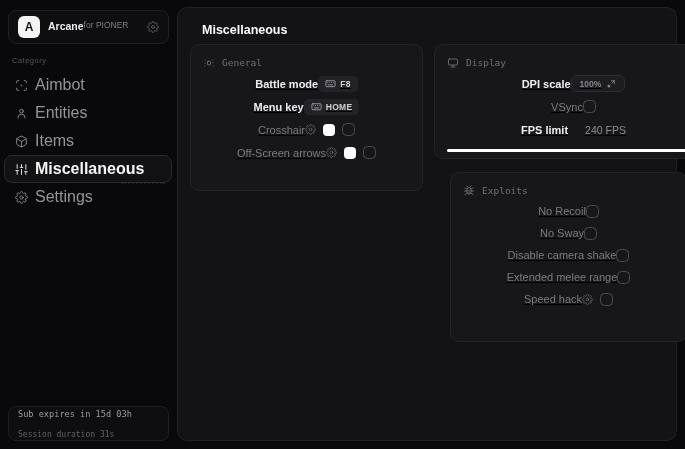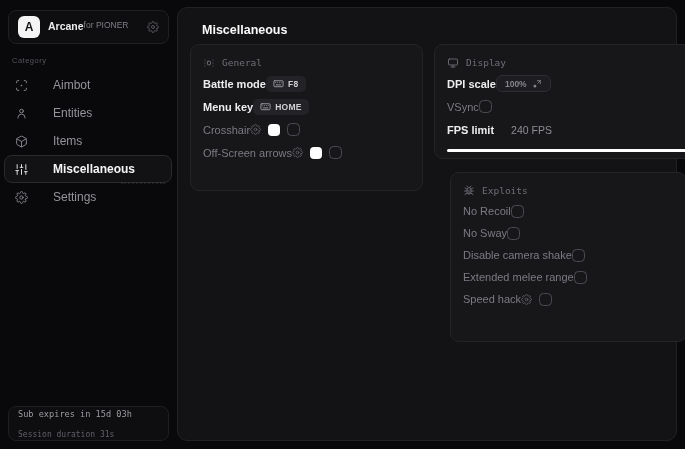--- a/index.html
+++ b/index.html
@@ -30,22 +30,22 @@
   .app-subtitle { font-size:8.5px; color:#7f7f88; }
   .side-header .hdr-gear { margin-left:auto; color:#5f5f67; }
 
   .category-label {
     position:absolute; left:12px; top:56px;
     font-size:7.5px; letter-spacing:.5px; color:#55555c;
   }
 
   .nav { position:absolute; left:4px; top:71px; width:168px; }
   .nav-item {
-    height:28px; display:flex; align-items:center; gap:25px;
-    padding:0 10px; color:#94949c; font-size:12px; font-weight:500;
+    height:28px; display:flex; align-items:center; gap:7px;
+    padding:0 10px; color:#94949c; font-size:16px; font-weight:500;
     border:1px solid transparent; border-radius:8px; cursor:pointer;
     position:relative;
   }
   .nav-item .nicon { color:#84848c; }
   .nav-item.selected {
     color:#f4f4f5; font-weight:600;
     background:#121214; border-color:#2a2a2f;
   }
   .nav-item.selected .nicon { color:#e4e4e7; }
   .active-dots {
@@ -78,21 +78,21 @@
   }
   .card-general  { left:12px;  top:36px;  width:233px; height:147px; }
   .card-display  { left:256px; top:36px;  width:279px; height:115px; }
   .card-exploits { left:272px; top:164px; width:237px; height:170px; }
 
   .card-header {
     height:19px; display:flex; align-items:center; gap:7px;
     color:#6e6e77; font-family:"DejaVu Sans Mono", monospace; font-size:9.5px;
   }
   .row {
-    height:23px; display:flex; align-items:center; justify-content:flex-start;
+    height:23px; display:flex; align-items:center; justify-content:center;text-decoration:underline;
   }
   .row-e { height:22px; }
   .lbl-strong { font-size:11px; font-weight:600; color:#ededef; }
   .lbl-dim    { font-size:11px; font-weight:400; color:#7b7b84; }
 
   .kbd-badge {
     display:inline-flex; align-items:center; gap:4px;
     background:#232327; border-radius:5px; padding:2.5px 7px;
     font-size:8.5px; font-weight:600; color:#cfcfd4; letter-spacing:.3px;
     cursor:pointer;

